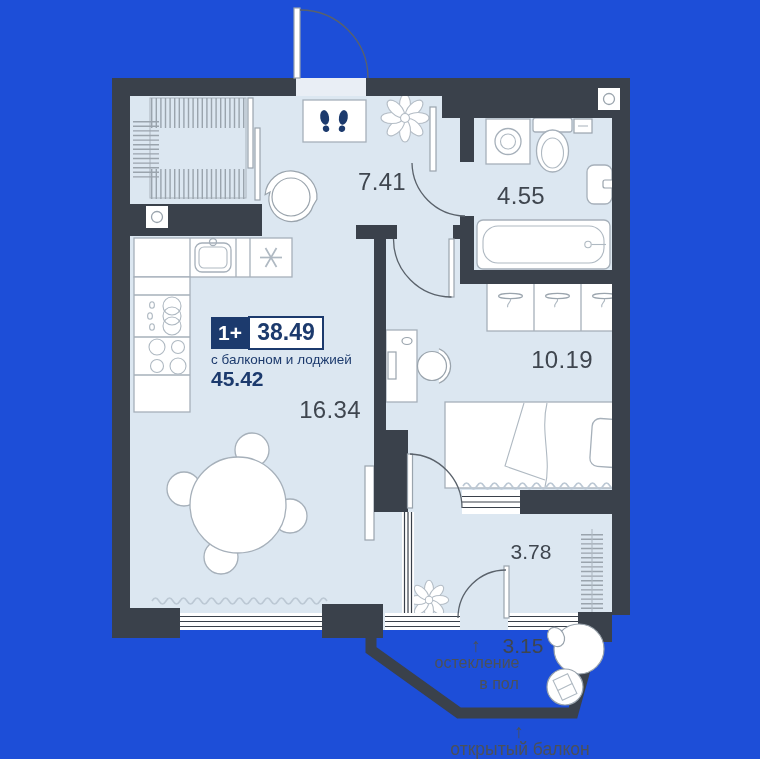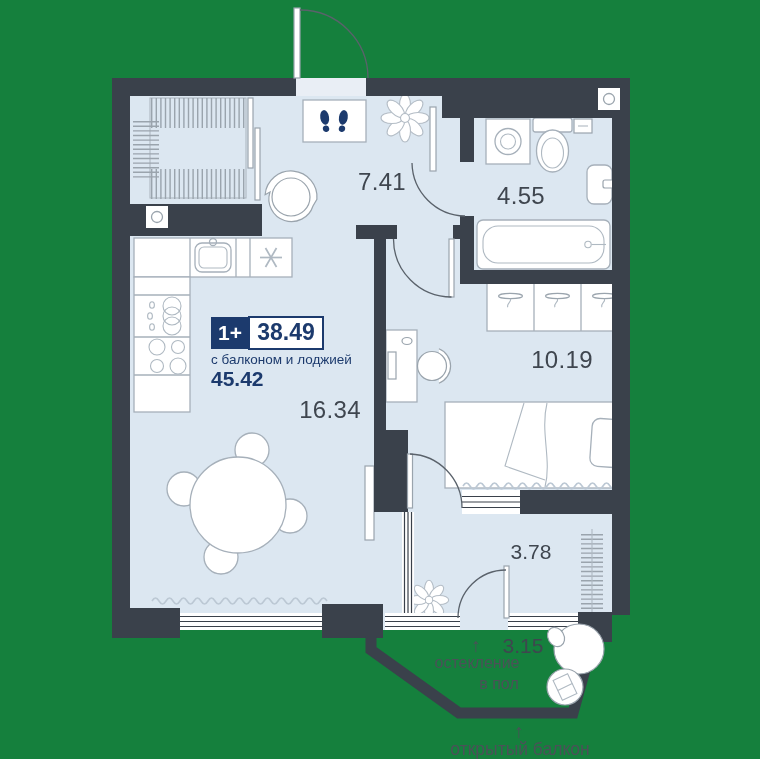--- a/index.html
+++ b/index.html
@@ -1,16 +1,16 @@
 <!DOCTYPE html>
 <html><head>
 <meta charset="utf-8">
 <style>
   html,body{margin:0;padding:0;background:#ffffff;}
-  .plan-wrap{position:relative;width:760px;height:759px;background:#15803d;overflow:hidden;
+  .plan-wrap{position:relative;width:760px;height:759px;background:#1d4ed8;overflow:hidden;
              font-family:"Liberation Sans",sans-serif;}
   svg{display:block}
   .wall{fill:#3A414B;stroke:none}
   .floor{fill:#DCE7F1}
   .f{fill:#ffffff;stroke:#A6B0BA;stroke-width:1.3}
   .f2{fill:#ffffff;stroke:#9AA4AD;stroke-width:1.2}
   .ln{fill:none;stroke:#A6B0BA;stroke-width:1.3}
   .lnt{fill:none;stroke:#AFB9C2;stroke-width:1.1}
   .arc{fill:none;stroke:#5A626B;stroke-width:1.3}
   .win{stroke:#3A414B;stroke-width:1.2}

